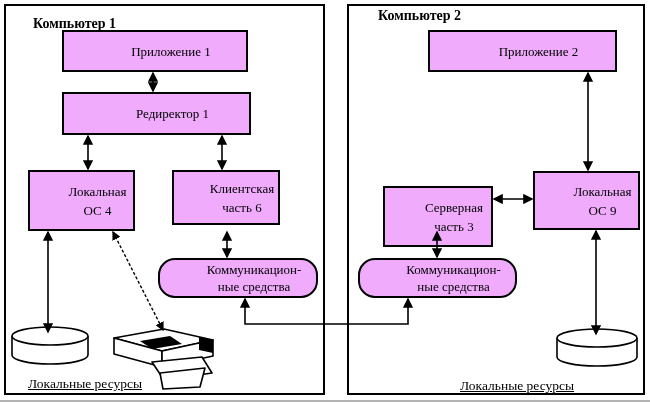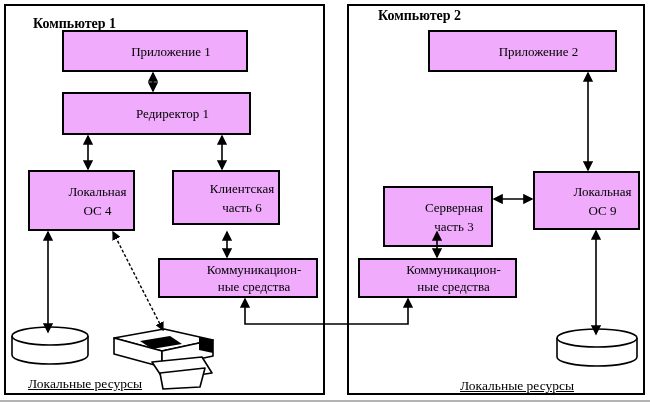--- a/index.html
+++ b/index.html
@@ -31,21 +31,21 @@
     display: flex;
     flex-direction: column;
     align-items: center;
     justify-content: center;
     text-align: center;
     font-size: 13px;
     line-height: 19px;
     white-space: nowrap;
     padding-left: 32px;
   }
-  .box.comm { line-height: 17px; }
+  .box.comm { line-height: 17px; border-radius: 17px; }
   .caption {
     position: absolute;
     font-size: 13.5px;
     white-space: nowrap;
     text-decoration: underline;
   }
   svg.overlay {
     position: absolute;
     left: 0; top: 0;
     width: 650px; height: 402px;

